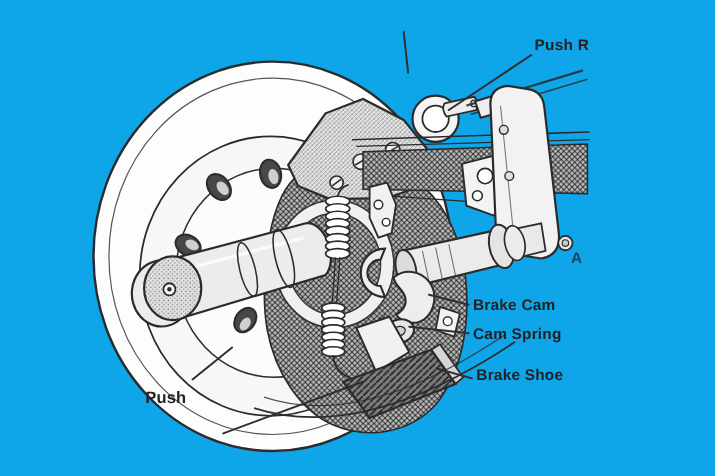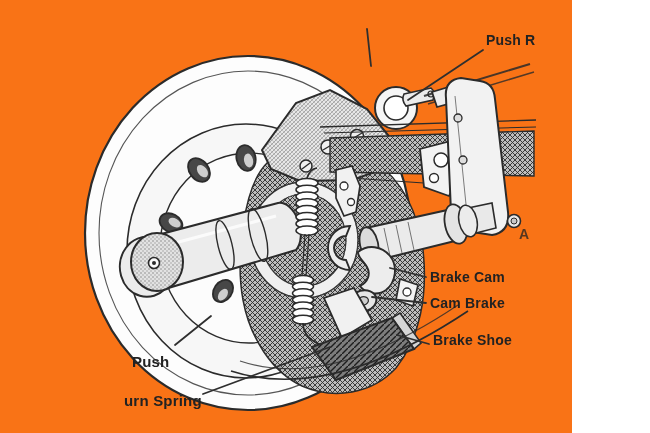--- a/index.html
+++ b/index.html
@@ -1,18 +1,18 @@
 <!DOCTYPE html>
 <html><head>
 <meta charset="utf-8">
 <style>
   html,body{margin:0;padding:0;background:#fff;}
   #stage{
-    position:relative;width:572px;height:433px;overflow:hidden;
-    background:#f97316;font-family:"Liberation Sans",sans-serif;
+    position:relative;width:650px;height:433px;overflow:hidden;
+    background:#0ea5e9;font-family:"Liberation Sans",sans-serif;
   }
   #art{position:absolute;left:0;top:0;}
   .lbl{
     position:absolute;font-weight:700;color:#222;font-size:14px;
     letter-spacing:.2px;white-space:nowrap;user-select:none;
   }
   .lbl.big{font-size:15px;}
   .lbl.faded{opacity:.75;}
 </style>
 </head>
@@ -212,18 +212,17 @@
       <path d="M 426 303 L 372 297"></path>
       <path d="M 429 344 L 397 335"></path>
       <path d="M 175 345 L 211 316"></path>
       <path d="M 203 394 L 330 347"></path>
     </g>
   </svg>
 
   <div class="lbl" style="left:486px;top:32px;">Push R</div>
   <div class="lbl faded" style="left:519px;top:226px;">A</div>
   <div class="lbl" style="left:430px;top:269px;">Brake Cam</div>
-  <div class="lbl" style="left:430px;top:295px;">Cam Brake</div>
+  <div class="lbl" style="left:430px;top:295px;">Cam Spring</div>
   <div class="lbl" style="left:433px;top:332px;">Brake Shoe</div>
   <div class="lbl big" style="left:132px;top:353px;">Push</div>
-  <div class="lbl big" style="left:124px;top:392px;">urn Spring</div>
 
 </div>
 
 </body></html>

